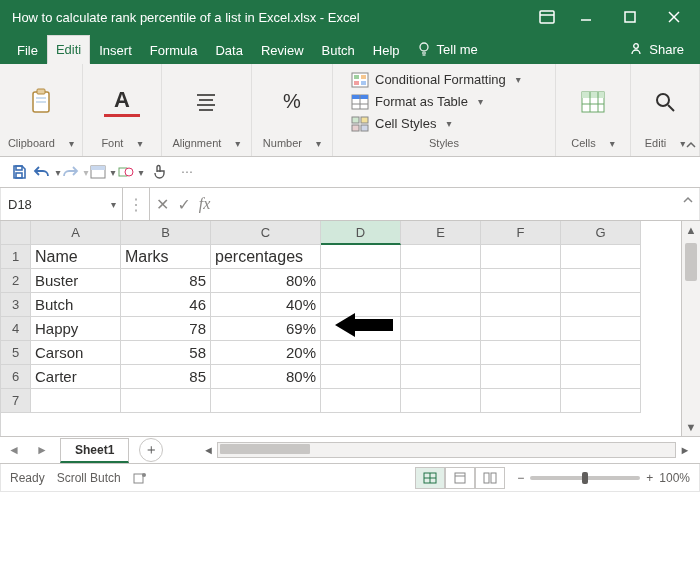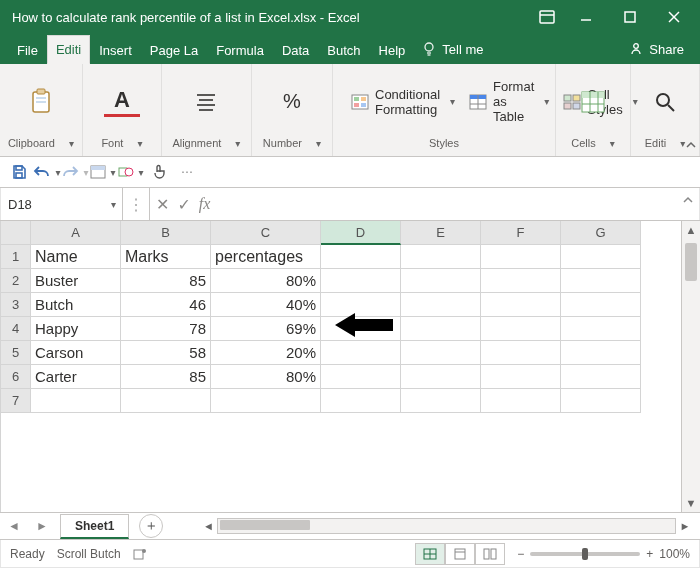--- a/index.html
+++ b/index.html
@@ -9,21 +9,21 @@
     --border:#c8c6c4;
     --border-dark:#8a8886;
     --grid:#d4d4d4;
     --grid-header:#e6e6e6;
     --sel:#217346;
     --text:#323130;
     --muted:#605e5c;
     --tab-line:#c8c6c4;
   }
   html,body{margin:0;padding:0;width:700px;height:568px;font-family:"Segoe UI",Arial,sans-serif;color:var(--text);background:#fff;overflow:hidden}
-  .window{width:700px;height:568px;display:flex;flex-direction:column;box-shadow:0 0 0 1px rgba(0,0,0,.1) inset}
+  .window{width:700px;height:492px;display:flex;flex-direction:column;box-shadow:0 0 0 1px rgba(0,0,0,.1) inset}
   
   .titlebar{background:var(--excel-green);color:#fff;height:34px;display:flex;align-items:center;padding:0 4px 0 12px;font-size:13px}
   .titlebar .title{flex:1;white-space:nowrap;overflow:hidden;text-overflow:ellipsis}
   .iconbtn{width:44px;height:34px;display:flex;align-items:center;justify-content:center;color:#fff}
   .iconbtn svg{stroke:#fff;fill:none;stroke-width:1.5}
   .iconbtn.small{width:34px}
   
   .tabs{background:var(--excel-green);height:30px;display:flex;align-items:flex-end;padding:0 8px;color:#fff;font-size:13px}
   .tab{padding:6px 8px;cursor:default;border:1px solid transparent;border-bottom:none;white-space:nowrap}
   .tab.active{background:var(--ribbon-bg);color:#217346;border-radius:0;border:1px solid rgba(0,0,0,.1);border-bottom:1px solid var(--ribbon-bg)}
@@ -31,21 +31,21 @@
   .tabs .rtxt{display:flex;align-items:center;gap:6px;padding:0 8px;height:30px}
   .tabs .bulb{opacity:.9}
   
   .ribbon{background:var(--ribbon-bg);border-bottom:1px solid var(--border);display:flex;height:92px;position:relative}
   .rgroup{display:flex;flex-direction:column;align-items:center;justify-content:space-between;padding:4px 6px;border-right:1px solid rgba(0,0,0,.08)}
   .rgroup:last-of-type{border-right:none}
   .rgroup .body{display:flex;align-items:center;justify-content:center;gap:6px;flex:1}
   .rgroup .label{font-size:11px;color:var(--muted);padding:2px 0 3px;display:flex;align-items:center;gap:10px}
   .bigbtn{width:64px;height:62px;border:1px solid transparent;display:flex;flex-direction:column;align-items:center;justify-content:center;gap:4px;font-size:12px;color:var(--text);background:transparent;border-radius:2px}
   .bigbtn .ico{width:28px;height:28px;display:flex;align-items:center;justify-content:center}
-  .styles-list{display:flex;gap:2px;font-size:13px;color:var(--text)}
+  .styles-list{display:flex;flex-direction:column;gap:2px;font-size:13px;color:var(--text)}
   .style-item{display:flex;align-items:center;gap:6px;padding:2px 6px}
   .ribbon .collapse{position:absolute;right:2px;bottom:4px}
   
   .qat{height:30px;background:#fff;border-bottom:1px solid var(--border);display:flex;align-items:center;gap:2px;padding:0 6px}
   .qat .qbtn{width:26px;height:24px;display:flex;align-items:center;justify-content:center;color:var(--muted)}
   
   .fxrow{height:32px;display:flex;align-items:stretch;border-bottom:1px solid var(--border);position:relative}
   .namebox{width:110px;border-right:1px solid var(--border);display:flex;align-items:center;padding:0 6px;font-size:13px;justify-content:space-between}
   .namebox input{border:none;outline:none;width:60px;font:inherit;color:var(--text)}
   .fxbar{flex:1;display:flex;align-items:center;gap:8px;padding:0 6px}
@@ -117,23 +117,23 @@
           <line x1="2" y1="2" x2="12" y2="12"></line>
           <line x1="12" y1="2" x2="2" y2="12"></line>
         </svg>
       </div>
   </div>
 
   <div class="tabs">
     <div class="tab">File</div>
     <div class="tab active">Editi</div>
     <div class="tab">Insert</div>
-    <div class="tab">Page La</div>
     <div class="tab">Formula</div>
     <div class="tab">Data</div>
+    <div class="tab">Review</div>
     <div class="tab">Butch</div>
     <div class="tab">Help</div>
     <div class="rtxt">
       <span class="bulb">
         <svg width="14" height="16" viewBox="0 0 14 16" fill="none" stroke="#fff" stroke-width="1.3">
             <circle cx="7" cy="6" r="4"></circle>
             <line x1="5" y1="12" x2="9" y2="12"></line>
             <line x1="5.5" y1="14" x2="8.5" y2="14"></line>
           </svg>
       </span>

